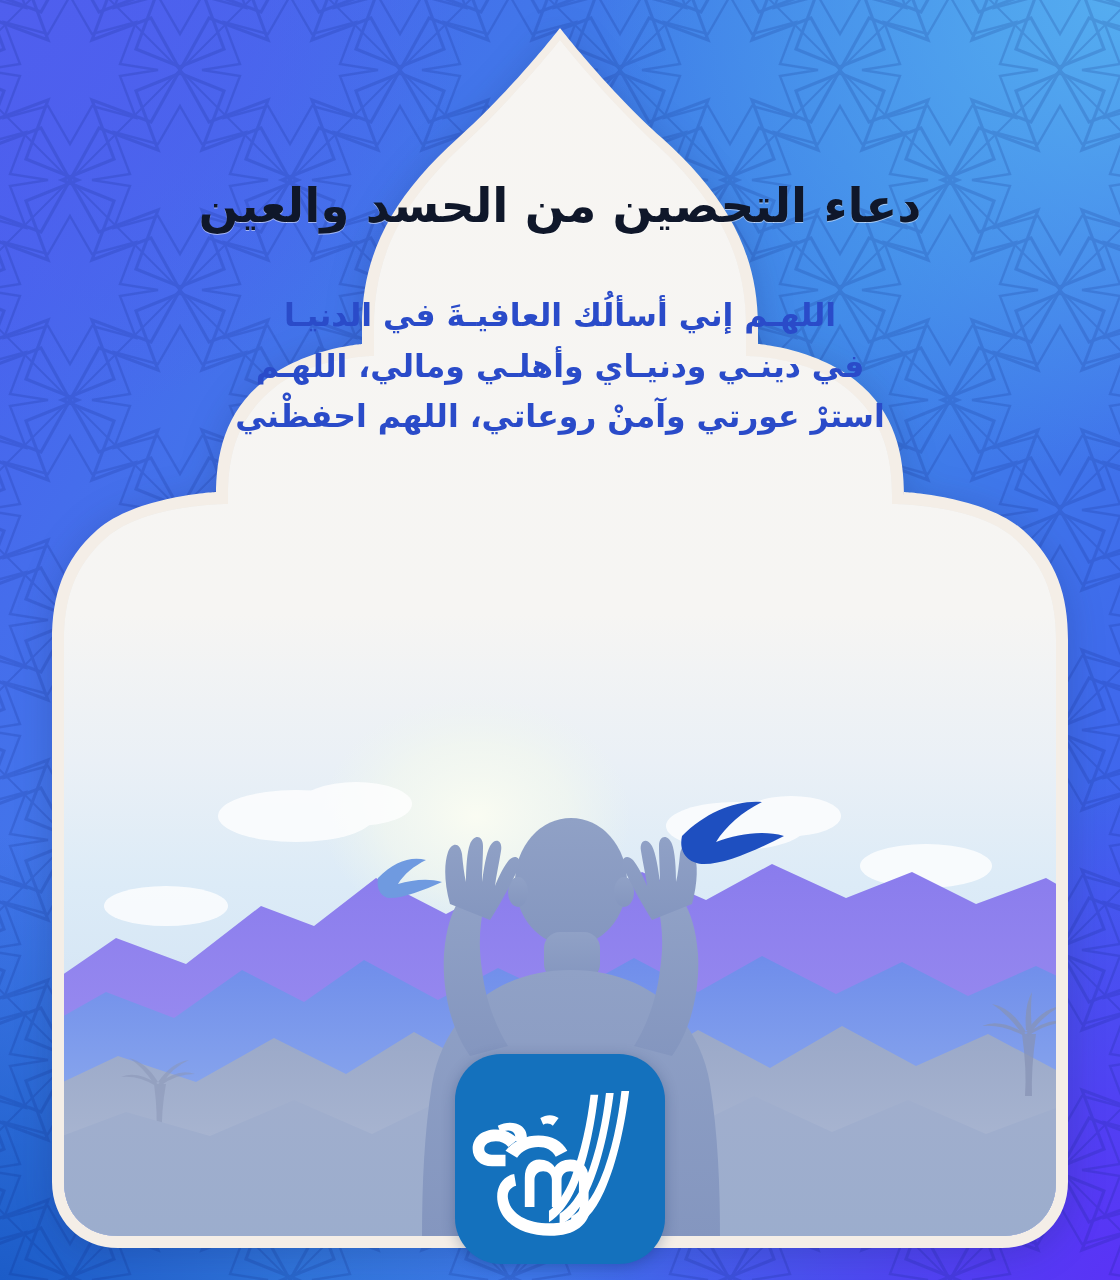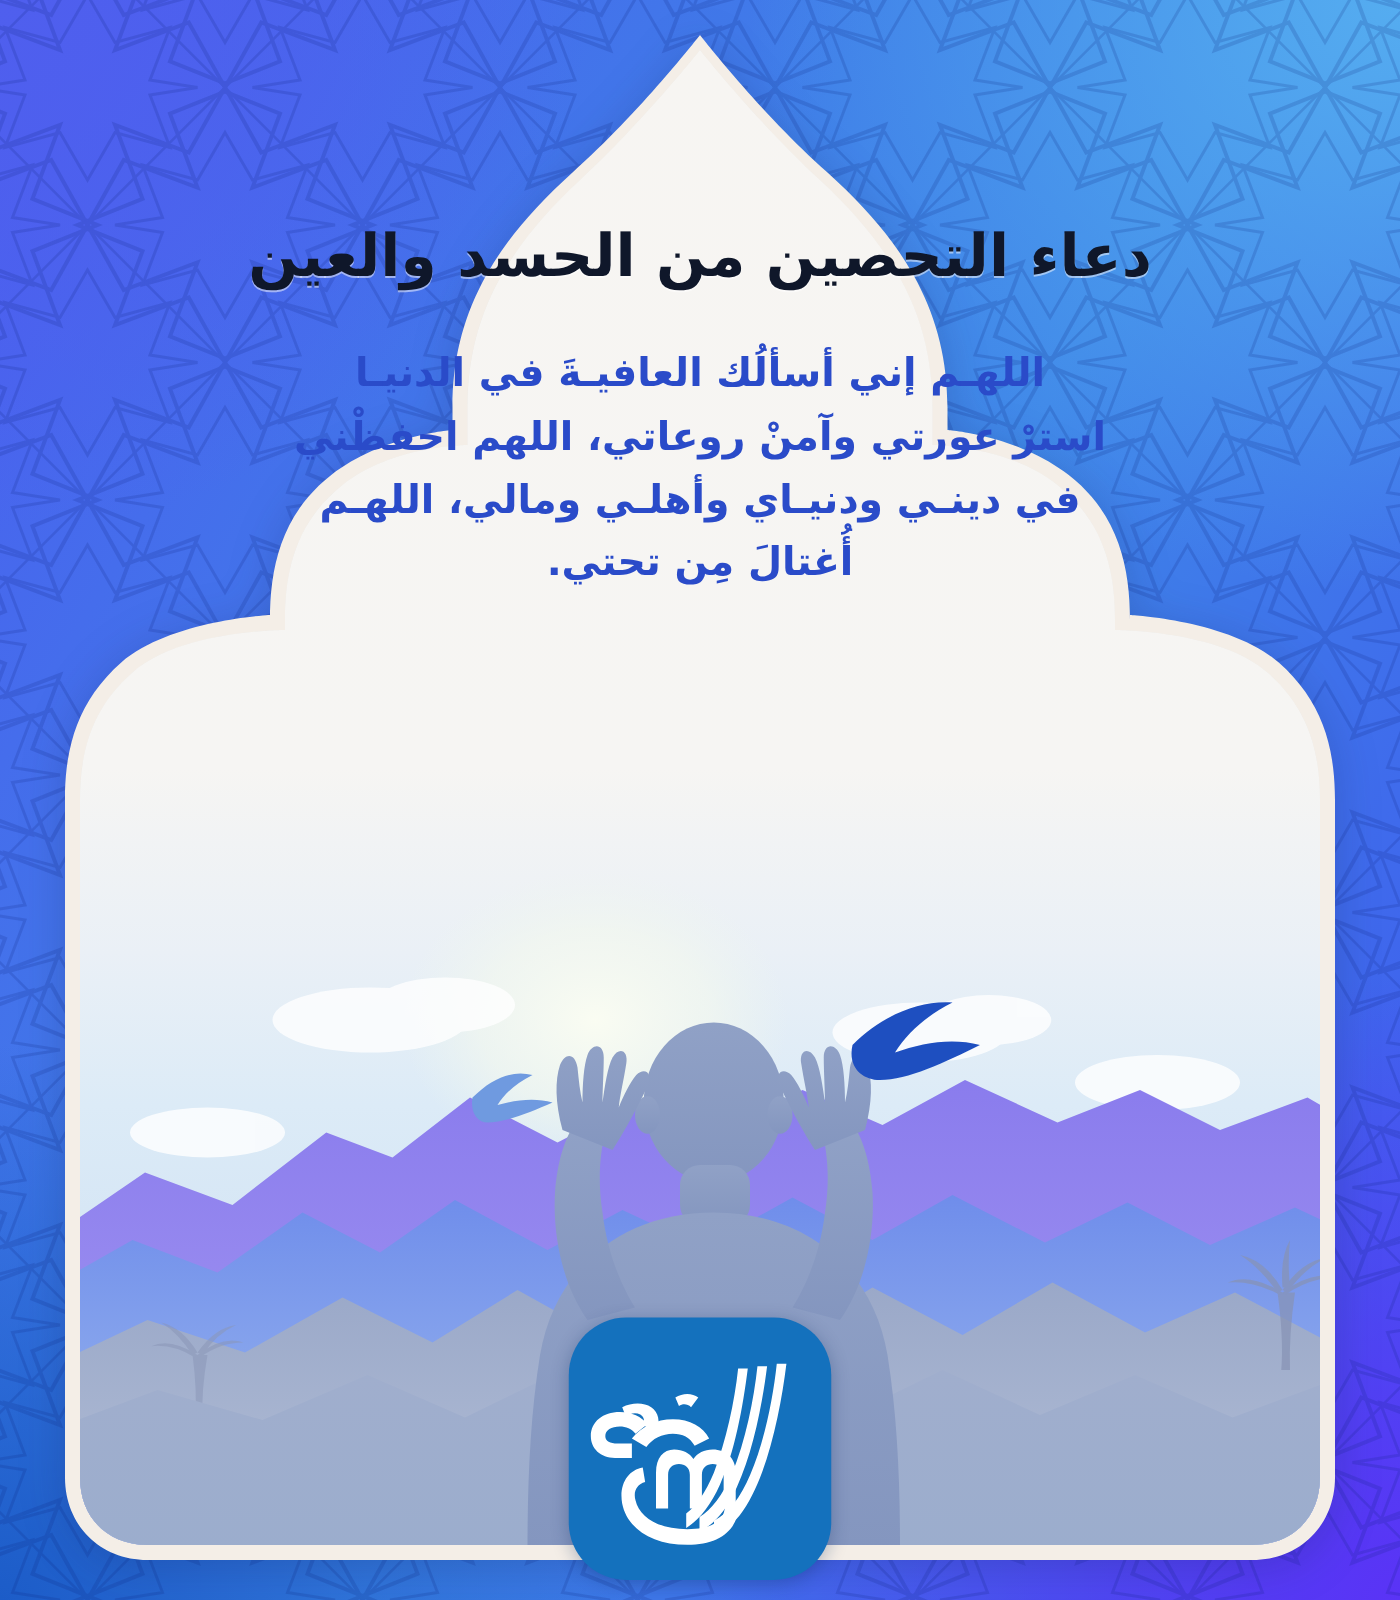--- a/index.html
+++ b/index.html
@@ -55,21 +55,21 @@
   }
   .title{
     color:#0f172a;
     font-size:47px;
     font-weight:bold;
     line-height:1.28;
     letter-spacing:0;
     text-shadow:0 1px 0 rgba(255,255,255,.5);
   }
   .body-text{
-    margin-top:38px;
+    margin-top:54px;
     color:#2a4bc9;
     font-size:31.5px;
     font-weight:bold;
     line-height:1.60;
     padding:0 12px;
   }
   .body-text .ln{ display:block; white-space:nowrap; }
 
   
   .logo{
@@ -365,23 +365,22 @@
       </g>
     </svg>
 
     <div class="text-zone">
       <div class="title">
         <span class="ln">دعاء التحصين</span>
         <span class="ln">من الحسد والعين</span>
       </div>
       <div class="body-text">
         <span class="ln">اللهـم إني أسألُك العافيـةَ في الدنيـا</span>
+        <span class="ln">في دينـي ودنيـاي وأهلـي ومالي، اللهـم</span>
         <span class="ln">استرْ عورتي وآمنْ روعاتي، اللهم احفظْني</span>
-        <span class="ln">في دينـي ودنيـاي وأهلـي ومالي، اللهـم</span>
-        <span class="ln">أُغتالَ مِن تحتي.</span>
       </div>
     </div>
 
   </div>
 
   <div class="logo" title="المرجع">
     <svg viewBox="0 0 200 200" xmlns="http://www.w3.org/2000/svg">
       <g fill="#ffffff">
 
         <path d="M172 30 C 168 62, 160 104, 146 134 C 136 156, 124 168, 112 172

